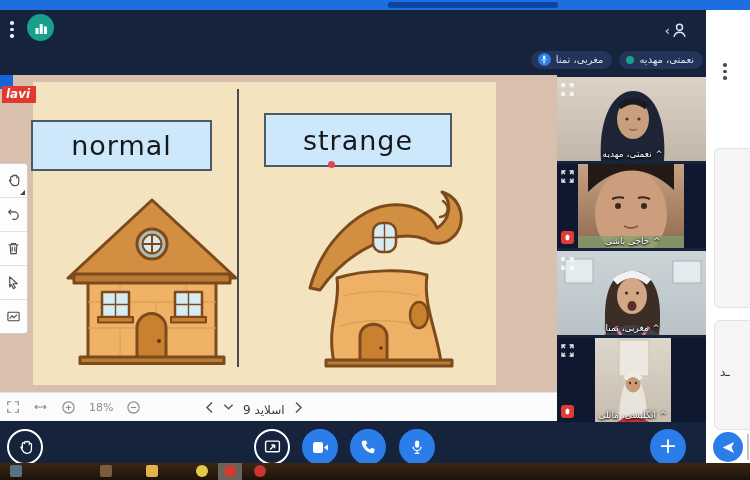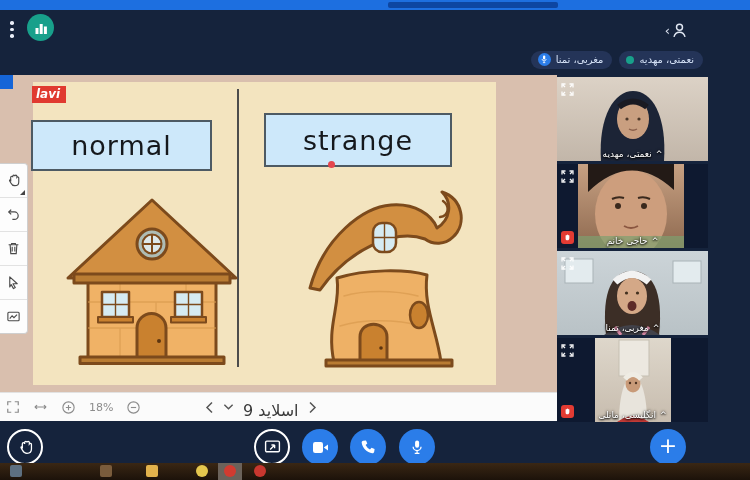--- a/index.html
+++ b/index.html
@@ -29,39 +29,39 @@
   
   .board{position:absolute;left:0;top:75px;width:557px;height:317px;background:#d9bfae;}
   .canvas{position:absolute;left:33px;top:7px;width:463px;height:303px;background:#f3e4bf;}
   .divider{position:absolute;left:237px;top:14px;width:2px;height:278px;background:#4c4c4c;}
   .card{position:absolute;background:#cde8fa;border:2px solid #4d5a63;display:flex;
         align-items:center;justify-content:center;font-size:27px;color:#15181c;letter-spacing:1px;}
   .card-l{left:31px;top:45px;width:177px;height:47px;}
   .card-r{left:264px;top:38px;width:184px;height:50px;}
   .laser{position:absolute;left:328px;top:86px;width:7px;height:7px;border-radius:50%;background:#e4464d;}
   .wm{position:absolute;left:2px;top:11px;background:#e03a30;color:#fff;font-weight:bold;
-      font-style:italic;font-size:12px;padding:1px 6px 2px 4px;margin-left:30px;}
+      font-style:italic;font-size:12px;padding:1px 6px 2px 4px;}
   .bluesq{position:absolute;left:0;top:0;width:13px;height:14px;background:#1565d8;}
   .house{position:absolute;}
   .h1{left:58px;top:115px;}
   .h2{left:296px;top:101px;}
   
   .tools{position:absolute;left:0;top:163px;width:27px;background:#fdfdfd;
          border:1px solid #cfcfcf;border-left:none;border-radius:0 4px 4px 0;}
   .tool{height:33px;display:flex;align-items:center;justify-content:center;position:relative;cursor:pointer;}
   .tool + .tool{border-top:1px solid #e2e2e2;}
   .corner{position:absolute;right:2px;bottom:2px;width:0;height:0;
           border-left:5px solid transparent;border-bottom:5px solid #444;}
   
   .statusbar{position:absolute;left:0;top:392px;width:557px;height:28px;background:#fbfbfb;
              border-top:1px solid #e2e2e2;}
   .sb-left{position:absolute;left:6px;top:0;height:28px;display:flex;align-items:center;gap:13px;}
   .sb-zoom{font-size:11px;color:#8c8c8c;}
   .sb-nav{position:absolute;left:205px;top:0;height:28px;display:flex;align-items:center;gap:9px;}
-  .sb-slide{font-size:16px;color:#3a3a3a;margin-top:6px;}
+  .sb-slide{font-size:12px;color:#3a3a3a;margin-top:6px;}
   .sb-btn{display:flex;align-items:center;cursor:pointer;}
   
   .tile{position:absolute;left:557px;width:151px;height:84px;background:#0e1930;overflow:hidden;}
   .t1{top:77px;}.t2{top:164px;}.t3{top:251px;}.t4{top:338px;}
   .tile.active{box-shadow:inset 0 0 0 2px #2e7be4;}
   .vid{position:absolute;top:0;bottom:0;}
   .vid1{left:0;right:0;background:linear-gradient(#dcd2c6,#c2b6a9);}
   .vid2{left:21px;width:106px;background:linear-gradient(#c7a183,#8f6a50);}
   .vid3{left:0;right:0;background:linear-gradient(#ccd4d8,#b9c2c6);}
   .vid4{left:38px;width:76px;background:linear-gradient(#ded7cb,#c7bcae);}
@@ -306,21 +306,21 @@
       <svg width="13" height="13" viewBox="0 0 13 13">
           <path d="M1 4.5V1h3.5M8.5 1H12v3.5M12 8.5V12H8.5M4.5 12H1V8.5M4 4 2 2M9 4l2-2M9 9l2 2M4 9l-2 2" fill="none" stroke="#fff" stroke-width="1.3"></path>
         </svg>
     </span>
     <span class="flagbadge">
       <svg width="8" height="9" viewBox="0 0 10 11">
           <path d="M2 7V3.4c0-1.2 1.6-1.2 1.6 0V2.6c0-1.2 1.6-1.2 1.6 0v.6c0-1.1 1.5-1 1.5.2V6c0 2-1 3-2.4 3C3 9 2 8.2 2 7z" fill="#fff"></path>
         </svg>
     </span>
     <div class="pname">
-        <span dir="rtl">حاجی خانم</span>
+        <span dir="rtl">حاجی باشی</span>
         <span class="pcaret">^</span>
       </div>
   </div>
 
   <div class="tile t3 active">
     <div class="vid vid3">
       <svg width="151" height="84" viewBox="0 0 151 84">
         <rect x="8" y="8" width="28" height="24" fill="#e3ebee" stroke="#a9b3b7"></rect>
         <rect x="116" y="10" width="28" height="22" fill="#e3ebee" stroke="#a9b3b7"></rect>
         <path d="M49 84 C44 38 57 20 75 20 C94 20 107 38 102 84 Z" fill="#3c2e26"></path>
@@ -397,20 +397,37 @@
   <div class="cbtn blue" style="left:399px;">
     <svg width="14" height="17" viewBox="0 0 16 18">
       <rect x="5.8" y="1" width="4.6" height="8.2" rx="2.3" fill="#fff"></rect>
       <path d="M3.6 8a4.5 4.5 0 0 0 9 0M8.1 12.5v3.2M5.4 15.7h5.4" stroke="#fff" stroke-width="1.5" fill="none"></path>
     </svg>
   </div>
   <div class="cbtn blue" style="left:650px;">
     <span class="plus-glyph">+</span>
   </div>
 
+  <div class="chat">
+    <div class="kebab dark chat-kebab" style="position:absolute;">
+        <i></i>
+        <i></i>
+        <i></i>
+      </div>
+    <div class="msgbox box1"></div>
+    <div class="msgbox box2">
+      <span class="chat-frag" dir="rtl">ـد</span>
+    </div>
+    <div class="send">
+      <svg width="15" height="15" viewBox="0 0 16 16">
+        <path d="M1.8 8 14 2.2 11.2 8 14 13.8Z" fill="#fff"></path>
+      </svg>
+    </div>
+    <div class="caretline"></div>
+  </div>
 
   <div class="taskbar">
     <div class="tb-hl"></div>
     <div class="tbi" style="left:10px;background:#5d6f80;"></div>
     <div class="tbi" style="left:100px;background:#7a5c3c;"></div>
     <div class="tbi" style="left:146px;background:#e2b24c;"></div>
     <div class="tbi" style="left:196px;background:#e5c74e;border-radius:50%;"></div>
     <div class="tbi" style="left:224px;background:#d23b30;border-radius:50%;"></div>
     <div class="tbi" style="left:254px;background:#c8372f;border-radius:50%;"></div>
   </div>

